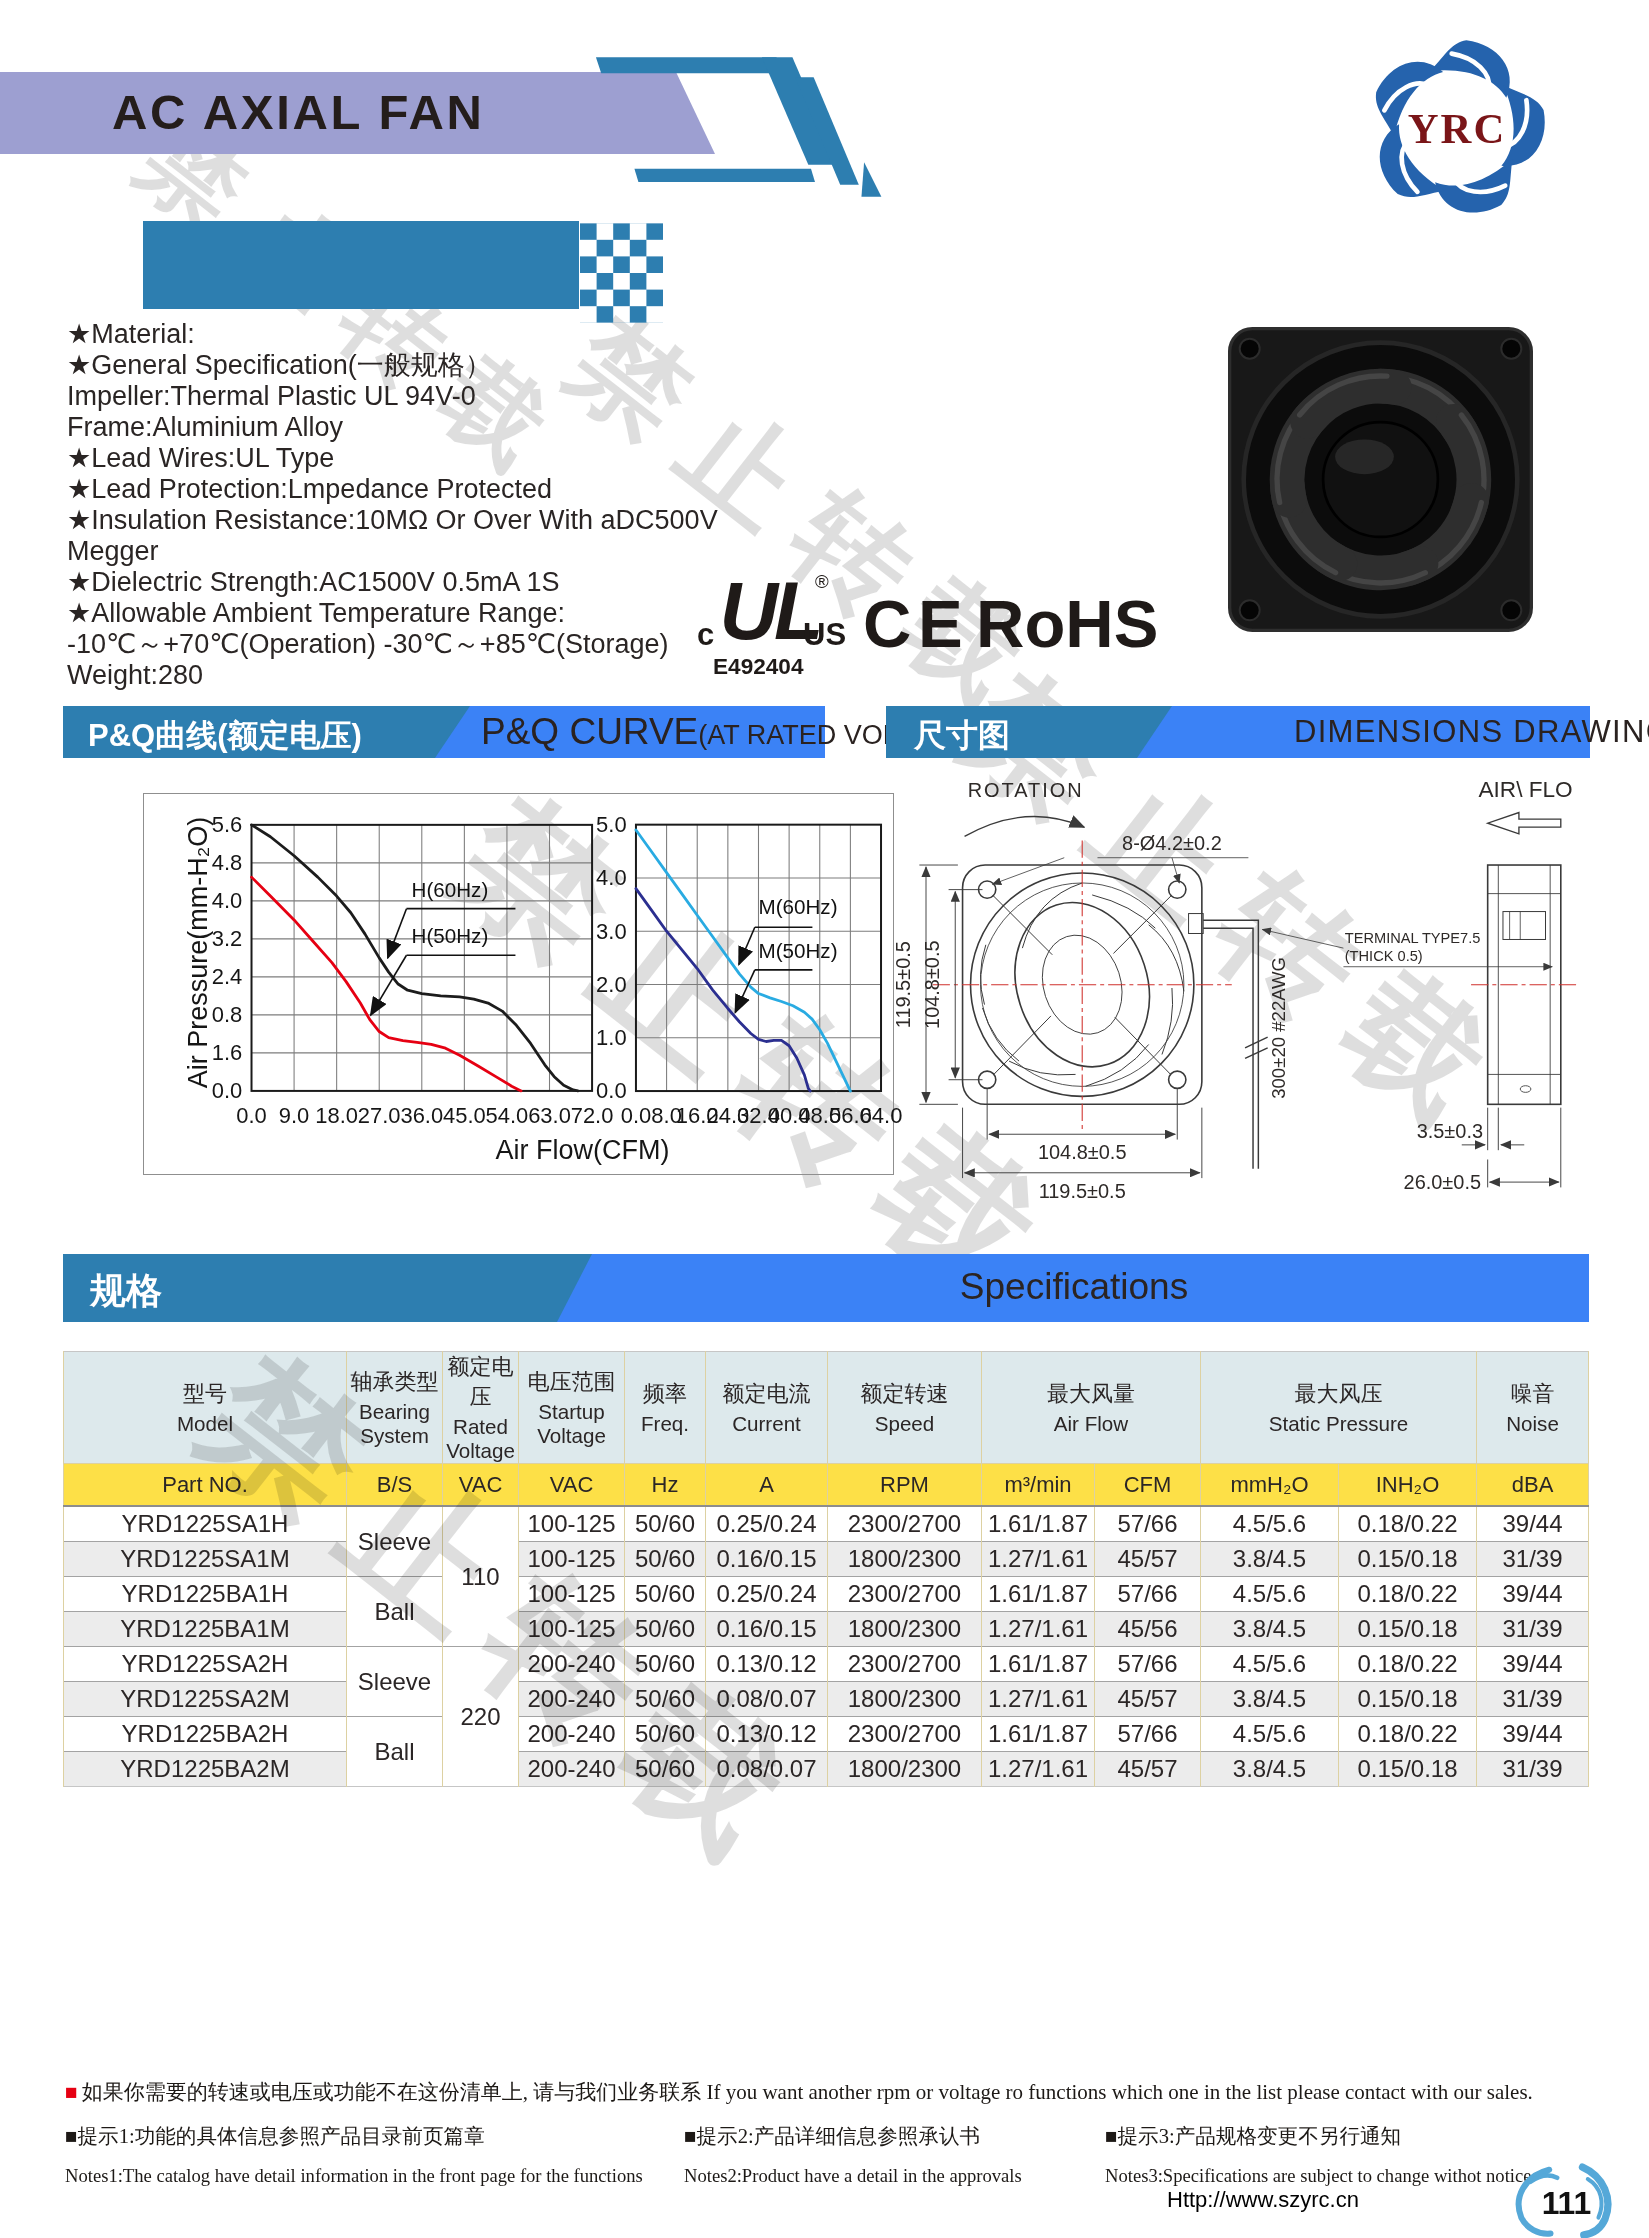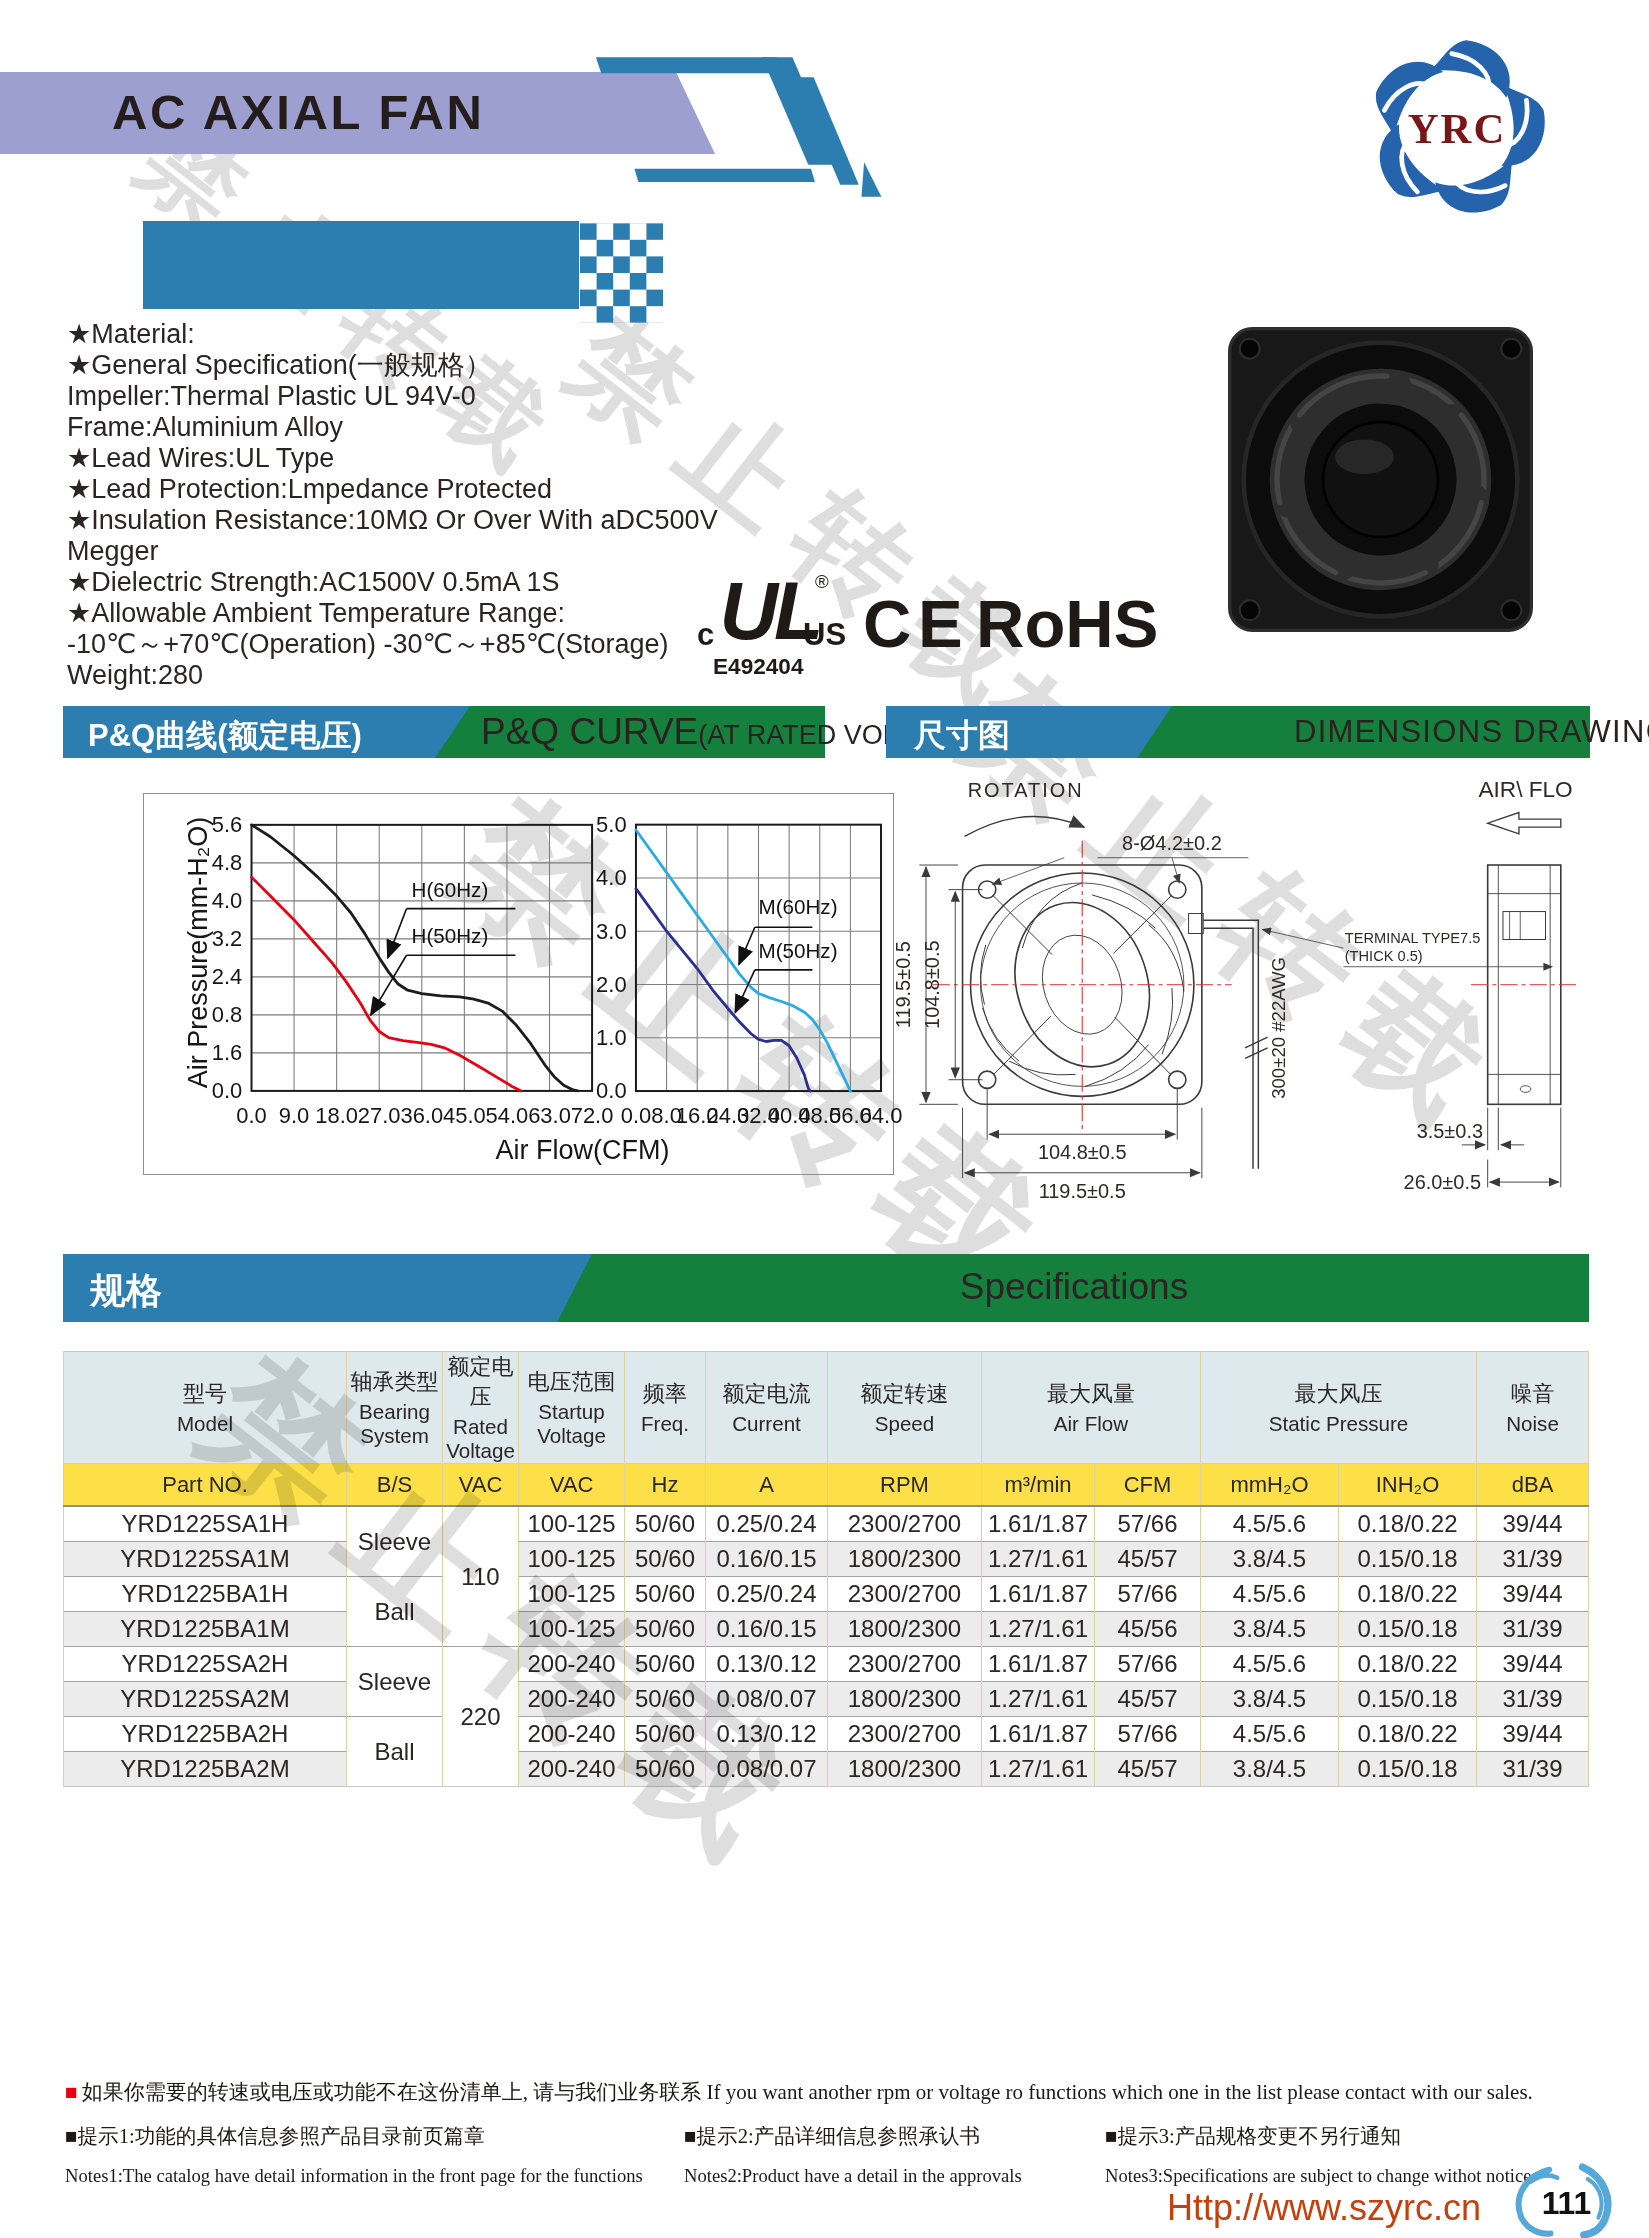--- a/index.html
+++ b/index.html
@@ -34,21 +34,21 @@
   #ul-c{position:absolute;left:0;top:41px;font-size:31px;font-weight:700;}
   #ul-main{position:absolute;left:22.6px;top:-10.6px;font-size:81px;font-weight:700;font-style:italic;letter-spacing:-4px;}
   #ul-r{position:absolute;left:118px;top:-5.3px;font-size:18.6px;}
   #ul-us{position:absolute;left:106px;top:41px;font-size:31px;font-weight:700;}
   #ul-file{position:absolute;left:16px;top:78px;font-size:22.6px;font-weight:700;}
   #ce{left:863px;top:585px;font-size:67px;font-weight:700;letter-spacing:6.7px;color:#1f1a18;}
   #rohs{left:976px;top:585px;font-size:67px;font-weight:700;color:#1f1a18;}
   
   #fan-photo{left:1227px;top:325px;width:307px;height:309px;}
   
-  .bar-gray{background:#15803d;}
+  .bar-gray{background:#3b82f6;}
   .bar-blue{background:#2d7eb0;clip-path:polygon(0 0,100% 0,calc(100% - 35px) 100%,0 100%);}
   #pq-bar{left:63px;top:706px;width:762px;height:52px;}
   #pq-blue{left:0;top:0;width:407px;height:52px;}
   #pq-zh{left:25px;top:9.3px;font-size:31px;color:#ffffff;font-weight:600;}
   #pq-en{left:418px;top:5.3px;font-size:37px;color:#2a2220;font-weight:500;white-space:nowrap;}
   #pq-en .sub{font-size:27px;}
   #dim-bar{left:886px;top:706px;width:704px;height:52px;}
   #dim-blue{left:0;top:0;width:286px;height:52px;}
   #dim-zh{left:28px;top:8px;font-size:32px;color:#ffffff;font-weight:600;}
   #dim-en{left:372px;top:8px;width:313px;text-align:center;font-size:31px;color:#2a2220;letter-spacing:1.3px;white-space:nowrap;margin-left:36px;}
@@ -79,21 +79,21 @@
   #spec-table td.merge{background:#ffffff;}
   
   #foot-contact{left:65px;top:2078px;font-size:21px;color:#1d1916;font-family:"Liberation Serif","DejaVu Serif",serif;}
   #foot-contact .bullet{color:#e60012;margin-right:4px;}
   .note{position:absolute;top:2122px;color:#1d1916;font-family:"Liberation Serif","DejaVu Serif",serif;}
   .note .zh{font-size:20.6px;}
   .note .en{font-size:18.6px;margin-top:14.6px;}
   #note1{left:65px;width:585px;}
   #note2{left:684px;width:399px;}
   #note3{left:1105px;width:479px;}
-  #url{left:1167px;top:2187px;font-size:36px;color:#c2410c;}
+  #url{left:1167px;top:2187px;font-size:22px;color:#000000;}
   #page-bubble{left:1508px;top:2163px;width:113px;height:76px;}
 </style>
 </head>
 <body>
 
 <div class="page">
 
   <div id="wm1" class="wm">禁止转载</div>
   <div id="wm2" class="wm">禁止转载</div>
   <div id="wm3" class="wm">禁止转载</div>

